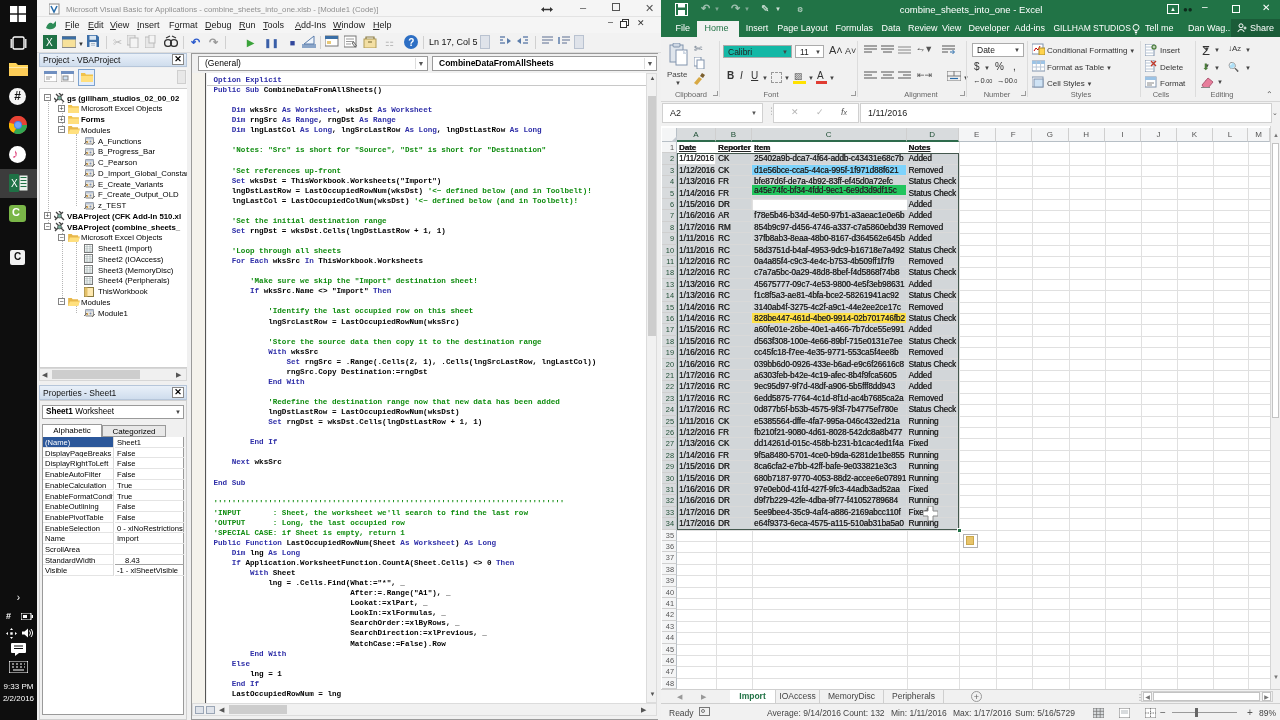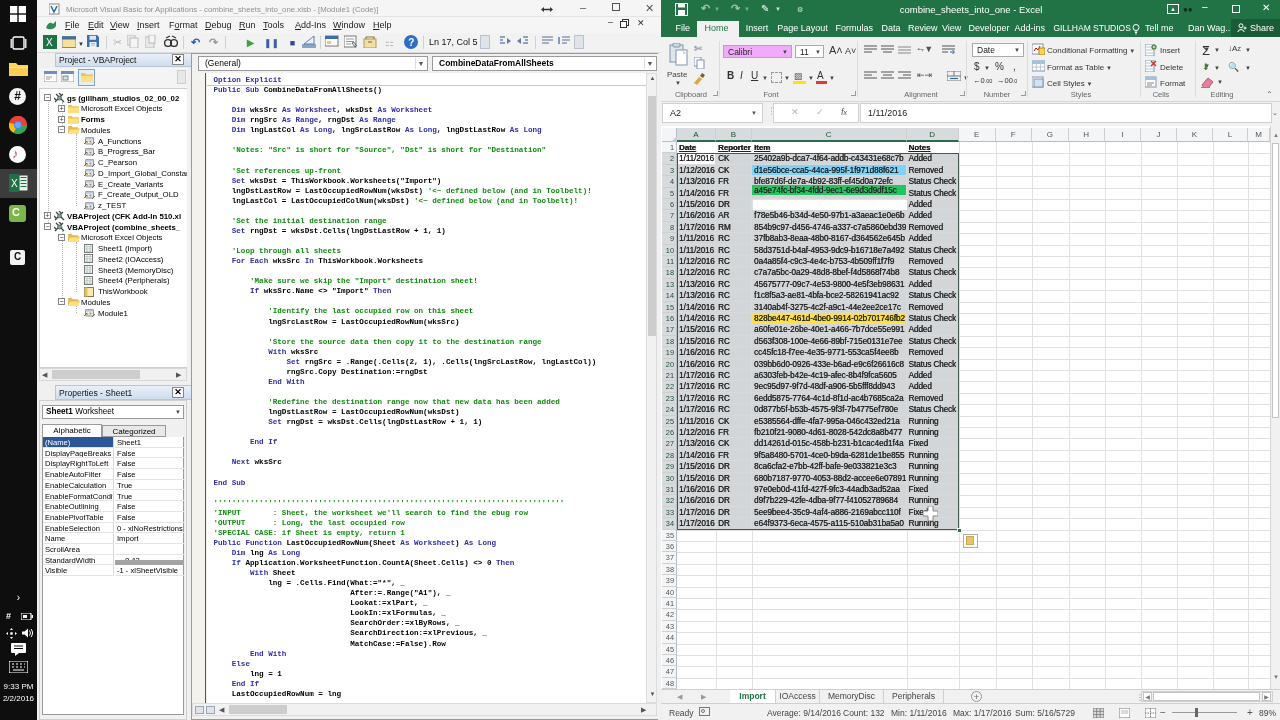--- a/index.html
+++ b/index.html
@@ -12,21 +12,21 @@
 
 #vba{left:37px;top:0;width:624px;height:720px;background:#f0f0f0;}
 #vba .titlebar{position:absolute;left:0;top:0;width:624px;height:17px;background:#f5f5f5;border-bottom:1px solid #e3e3e3;}
 #vba .titletext{position:absolute;left:29px;top:5px;font-size:7.8px;color:#8f8f8f;}
 #vba .menubar{position:absolute;left:0;top:17px;width:624px;height:16px;background:#f5f5f5;}
 #vba .menubar span.mi{position:absolute;top:3px;font-size:9px;color:#222;}
 #vba .toolbar{position:absolute;left:0;top:33px;width:624px;height:20px;background:#f2f2f2;border-bottom:1px solid #dcdcdc;}
 .ticon{position:absolute;top:2px;width:15px;height:15px;font-size:11px;line-height:15px;text-align:center;}
 .tsep{position:absolute;top:3px;width:1px;height:13px;background:#d0d0d0;}
 
-.phead{position:absolute;background:linear-gradient(#e9f0f9,#cfdded);border:1px solid #b6c6da;font-size:8.5px;color:#111;margin-left:16px;}
+.phead{position:absolute;background:linear-gradient(#e9f0f9,#cfdded);border:1px solid #b6c6da;font-size:8.5px;color:#111;}
 .pclose{position:absolute;width:12px;height:11px;background:#fff;border:1px solid #888;color:#000;font-size:9px;line-height:9px;text-align:center;font-weight:bold;}
 
 .ti{position:absolute;font-size:7.8px;color:#000;white-space:nowrap;}
 .exp{position:absolute;width:7px;height:7px;border:1px solid #848484;background:#fff;font-size:7px;line-height:5px;text-align:center;color:#333;}
 
 .prow{position:absolute;font-size:7.6px;color:#000;white-space:nowrap;overflow:hidden;}
 .combo{position:absolute;height:15px;background:#fff;border:1px solid #9a9a9a;font-size:8.5px;color:#000;}
 .combo .arr{position:absolute;right:1px;top:1px;width:11px;height:11px;color:#555;font-size:7px;line-height:11px;text-align:center;border-left:1px solid #ddd;}
 #codepre{position:absolute;font-family:"Liberation Mono",monospace;font-size:7.6px;line-height:10.07px;white-space:pre;color:#000;font-weight:bold;}
 .k{color:#2f2fa8;}
@@ -501,21 +501,21 @@
 <div class="prow" style="left:72px;top:64.2px;width:69px;height:10.7px;border-bottom:1px solid #e4e4e4;padding:1px 0 0 2px">False</div>
 <div class="prow" style="left:0;top:74.9px;width:71px;height:10.7px;border-right:1px solid #d9d9d9;border-bottom:1px solid #e4e4e4;padding:1px 0 0 2px;">EnablePivotTable</div>
 <div class="prow" style="left:72px;top:74.9px;width:69px;height:10.7px;border-bottom:1px solid #e4e4e4;padding:1px 0 0 2px">False</div>
 <div class="prow" style="left:0;top:85.6px;width:71px;height:10.7px;border-right:1px solid #d9d9d9;border-bottom:1px solid #e4e4e4;padding:1px 0 0 2px;">EnableSelection</div>
 <div class="prow" style="left:72px;top:85.6px;width:69px;height:10.7px;border-bottom:1px solid #e4e4e4;padding:1px 0 0 2px">0 - xlNoRestrictions</div>
 <div class="prow" style="left:0;top:96.3px;width:71px;height:10.7px;border-right:1px solid #d9d9d9;border-bottom:1px solid #e4e4e4;padding:1px 0 0 2px;">Name</div>
 <div class="prow" style="left:72px;top:96.3px;width:69px;height:10.7px;border-bottom:1px solid #e4e4e4;padding:1px 0 0 2px">Import</div>
 <div class="prow" style="left:0;top:107.0px;width:71px;height:10.7px;border-right:1px solid #d9d9d9;border-bottom:1px solid #e4e4e4;padding:1px 0 0 2px;">ScrollArea</div>
 <div class="prow" style="left:72px;top:107.0px;width:69px;height:10.7px;border-bottom:1px solid #e4e4e4;padding:1px 0 0 2px"></div>
 <div class="prow" style="left:0;top:117.7px;width:71px;height:10.7px;border-right:1px solid #d9d9d9;border-bottom:1px solid #e4e4e4;padding:1px 0 0 2px;">StandardWidth</div>
-<div class="prow" style="left:72px;top:117.7px;width:69px;height:10.7px;border-bottom:5px solid #a3a3a3;padding:1px 0 0 10px">8.43</div>
+<div class="prow" style="left:72px;top:117.7px;width:69px;height:10.7px;border-bottom:1px solid #a3a3a3;padding:1px 0 0 10px">8.43</div>
 <div class="prow" style="left:0;top:128.4px;width:71px;height:10.7px;border-right:1px solid #d9d9d9;border-bottom:1px solid #e4e4e4;padding:1px 0 0 2px;">Visible</div>
 <div class="prow" style="left:72px;top:128.4px;width:69px;height:10.7px;border-bottom:1px solid #e4e4e4;padding:1px 0 0 2px">-1 - xlSheetVisible</div>
 </div>
 <div class="abs" style="left:191px;top:53px;width:467px;height:667px;background:#f0f0f0;border:1px solid #9a9a9a;border-right:none">
 </div>
 <div class="combo abs" style="left:198px;top:56px;width:230px;padding:1px 0 0 6px">(General)<span class="arr">▼</span></div>
 <div class="combo abs" style="left:432px;top:56px;width:225px;padding:1px 0 0 6px;font-weight:bold">CombineDataFromAllSheets<span class="arr">▼</span></div>
 <div class="abs" style="left:192px;top:73px;width:14px;height:630px;background:#f4f2ec;border-right:1px solid #555"></div>
 <div class="abs" style="left:207px;top:73px;width:439px;height:630px;background:#fff;overflow:hidden">
 <div id="codepre" style="left:6.5px;top:2px"><span class="k">Option Explicit</span>
@@ -554,21 +554,21 @@
             lngDstLastRow = LastOccupiedRowNum(wksDst)
             <span class="k">Set</span> rngDst = wksDst.Cells(lngDstLastRow + 1, 1)
 
         <span class="k">End If</span>
 
     <span class="k">Next</span> wksSrc
 
 <span class="k">End Sub</span>
 
 <span class="c">'''''''''''''''''''''''''''''''''''''''''''''''''''''''''''''''''''''''''''''</span>
-<span class="c">'INPUT       : Sheet, the worksheet we'll search to find the ebug row</span>
+<span class="c">'INPUT       : Sheet, the worksheet we'll search to find the last row</span>
 <span class="c">'OUTPUT      : Long, the last occupied row</span>
 <span class="c">'SPECIAL CASE: if Sheet is empty, return 1</span>
 <span class="k">Public Function</span> LastOccupiedRowNum(Sheet <span class="k">As Worksheet</span>) <span class="k">As Long</span>
     <span class="k">Dim</span> lng <span class="k">As Long</span>
     <span class="k">If</span> Application.WorksheetFunction.CountA(Sheet.Cells) &lt;&gt; 0 <span class="k">Then</span>
         <span class="k">With</span> Sheet
             lng = .Cells.Find(What:="*", _
                               After:=.Range("A1"), _
                               Lookat:=xlPart, _
                               LookIn:=xlFormulas, _
@@ -657,21 +657,21 @@
           <rect x="0" y="0" width="7" height="9" fill="#fff" stroke="#8194ad"></rect>
           <rect x="3" y="3" width="7" height="9" fill="#fff" stroke="#8194ad"></rect>
         </svg>
 <svg class="abs" style="left:32px;top:36px" width="13" height="12" viewBox="0 0 13 12">
           <path d="M1 10 l5-6 3 2 -5 6 Z" fill="#d8a944"></path>
           <path d="M7 3 l2-3 3 2 -2 3 Z" fill="#7b5f2e"></path>
         </svg>
 <div class="rlabel" style="left:0px;width:60px">Clipboard</div>
 <div class="abs" style="left:52px;top:54px;width:5px;height:5px;border-right:1px solid #999;border-bottom:1px solid #999"></div>
 <div class="rsep" style="left:58px"></div>
-<div class="abs" style="left:62px;top:8px;width:69px;height:13px;background:#f0abfc;border:1px solid #ababab;font-size:8.5px;padding:1px 0 0 4px;color:#222">Calibri<span class="abs" style="right:3px;top:3px;font-size:6px;color:#444">▼</span></div>
+<div class="abs" style="left:62px;top:8px;width:69px;height:13px;background:#14b8a6;border:1px solid #ababab;font-size:8.5px;padding:1px 0 0 4px;color:#222">Calibri<span class="abs" style="right:3px;top:3px;font-size:6px;color:#444">▼</span></div>
 <div class="abs" style="left:134px;top:8px;width:29px;height:13px;background:#fff;border:1px solid #ababab;font-size:8.5px;padding:1px 0 0 4px;color:#222">11<span class="abs" style="right:2px;top:3px;font-size:6px;color:#444">▼</span></div>
 <div class="abs rtext" style="left:168px;top:7px;font-size:11px;color:#333">A˄</div>
 <div class="abs rtext" style="left:184px;top:9px;font-size:9px;color:#333">A˅</div>
 <div class="abs rtext" style="left:66px;top:33px;font-weight:bold;font-size:10px;color:#333">B</div>
 <div class="abs rtext" style="left:79px;top:33px;font-style:italic;font-size:10px;color:#333">I</div>
 <div class="abs rtext" style="left:90px;top:33px;text-decoration:underline;font-size:10px;color:#333">U</div>
 <div class="abs rtext" style="left:101px;top:38px;font-size:6px;color:#444">▼</div>
 <div class="abs" style="left:110px;top:35px;width:11px;height:11px;border:1px dashed #999"></div>
 <div class="abs rtext" style="left:123px;top:38px;font-size:6px;color:#444">▼</div>
 <div class="abs" style="left:133px;top:34px;width:12px;height:9px;color:#555;font-size:9px">▨</div>

